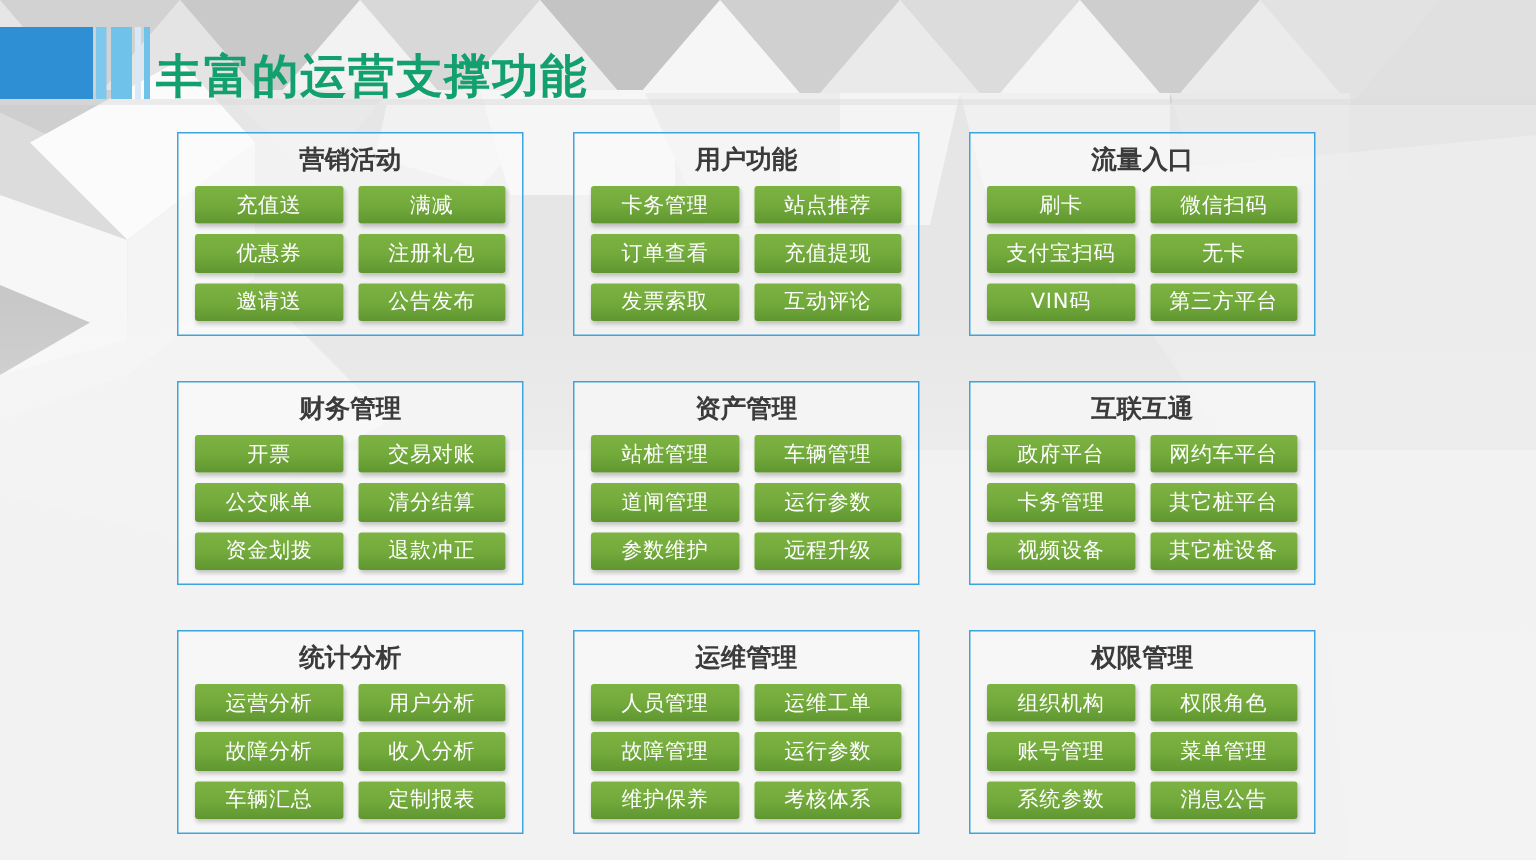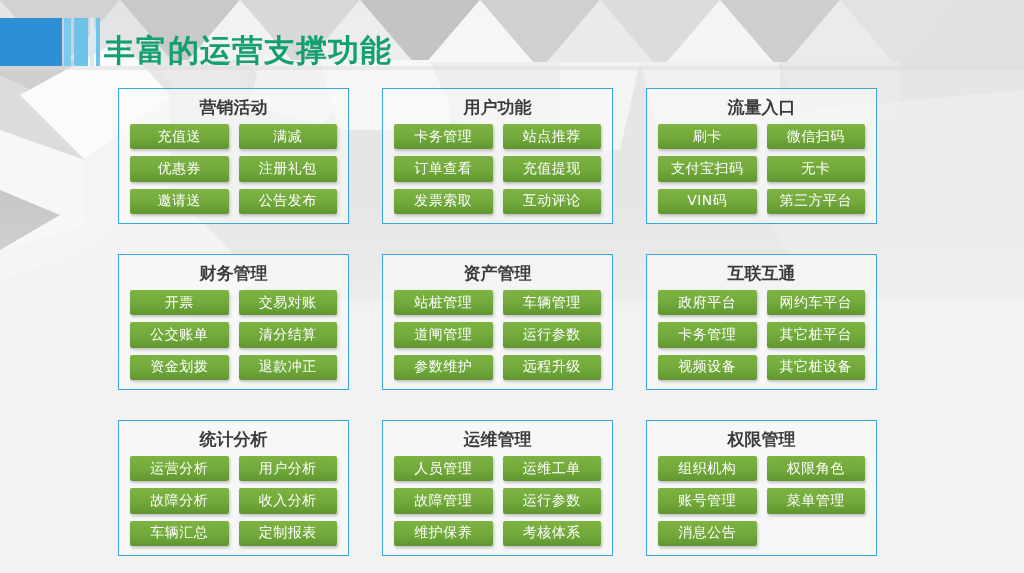--- a/index.html
+++ b/index.html
@@ -276,18 +276,19 @@
       </div>
     </div>
 
     <div class="card">
       <div class="card-title">权限管理</div>
       <div class="card-btns">
         <div class="btn">组织机构</div>
         <div class="btn">权限角色</div>
         <div class="btn">账号管理</div>
         <div class="btn">菜单管理</div>
+        <div class="btn">系统参数</div>
         <div class="btn">消息公告</div>
       </div>
     </div>
 
   </div>
 </div>
 
 </body></html>

